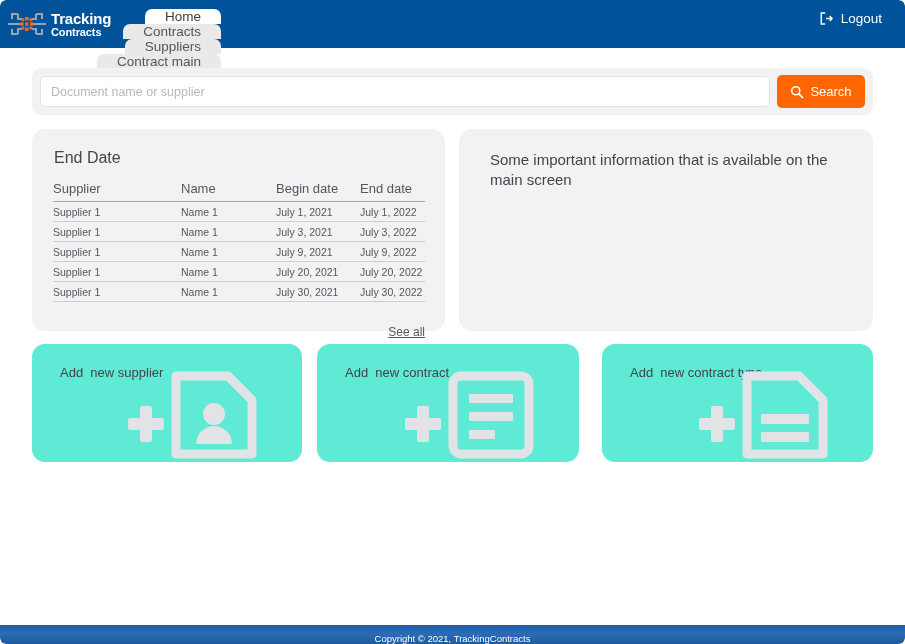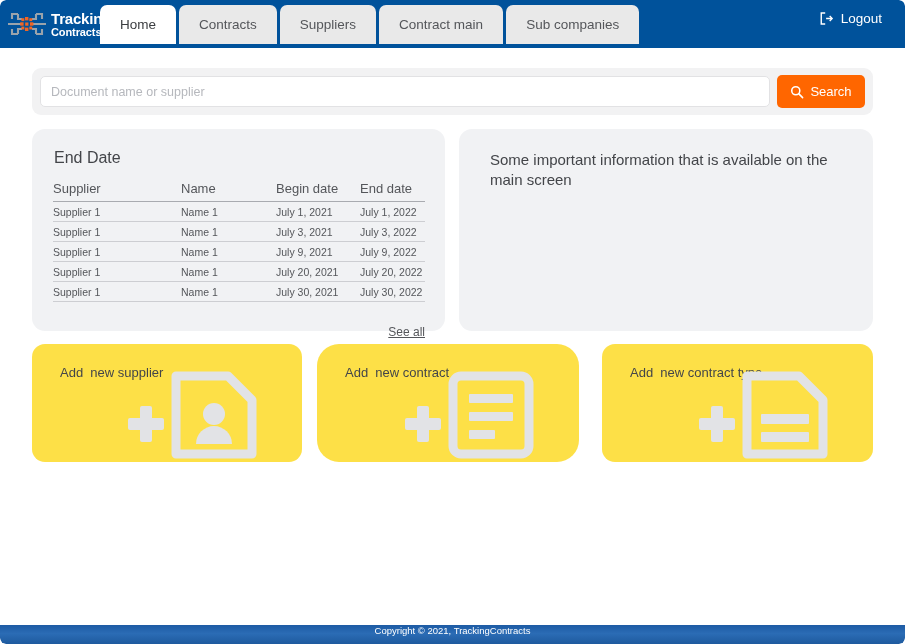--- a/index.html
+++ b/index.html
@@ -55,24 +55,25 @@
   }
   .brand-line2 {
     font-size: 11px;
     font-weight: bold;
     letter-spacing: -0.1px;
     margin-top: 1px;
   }
 
   .tabs {
     position: absolute;
-    left: 100px; top: 9px;
+    left: 88px; top: 9px;
     display: flex;
     align-items: flex-end;
     height: 35px;
+    flex-direction: column;
   }
   .tab {
     height: 39px;
     box-sizing: border-box;
     background: #e9e9e9;
     color: #54565a;
     font-size: 13.5px;
     display: flex;
     align-items: center;
     justify-content: center;
@@ -206,27 +207,27 @@
     color: #54565a;
     text-decoration: underline;
     cursor: pointer;
   }
 
   
   .addcard {
     position: absolute;
     top: 344px;
     height: 118px;
-    background: #fde047;
+    background: #5eead4;
     border-radius: 13px;
     cursor: pointer;
     overflow: hidden;
   }
   #card-supplier { left: 32px; width: 270px; }
-  #card-contract { left: 317px; width: 262px; border-radius: 22px; }
+  #card-contract { left: 317px; width: 262px; }
   #card-contracttype { left: 602px; width: 271px; }
   .addcard .label {
     position: absolute;
     left: 28px; top: 21px;
     font-size: 13px;
     color: #434549;
     white-space: pre;
   }
   .addcard .art {
     position: absolute;
@@ -238,21 +239,21 @@
   .addcard .art svg { display: block; }
 
   
   .footer {
     position: absolute;
     left: 0; bottom: 0;
     width: 905px;
     height: 19px;
     background: linear-gradient(to bottom, #1d5ba4, #2b6cb5 45%, #1e5a9e);
     display: flex;
-    align-items: flex-start;
+    align-items: flex-end;
     justify-content: center;
     border-bottom-left-radius: 6px;
     border-bottom-right-radius: 6px;
   }
   .footer span {
     color: #ffffff;
     font-size: 9.5px;
   }
 </style>
 </head>

